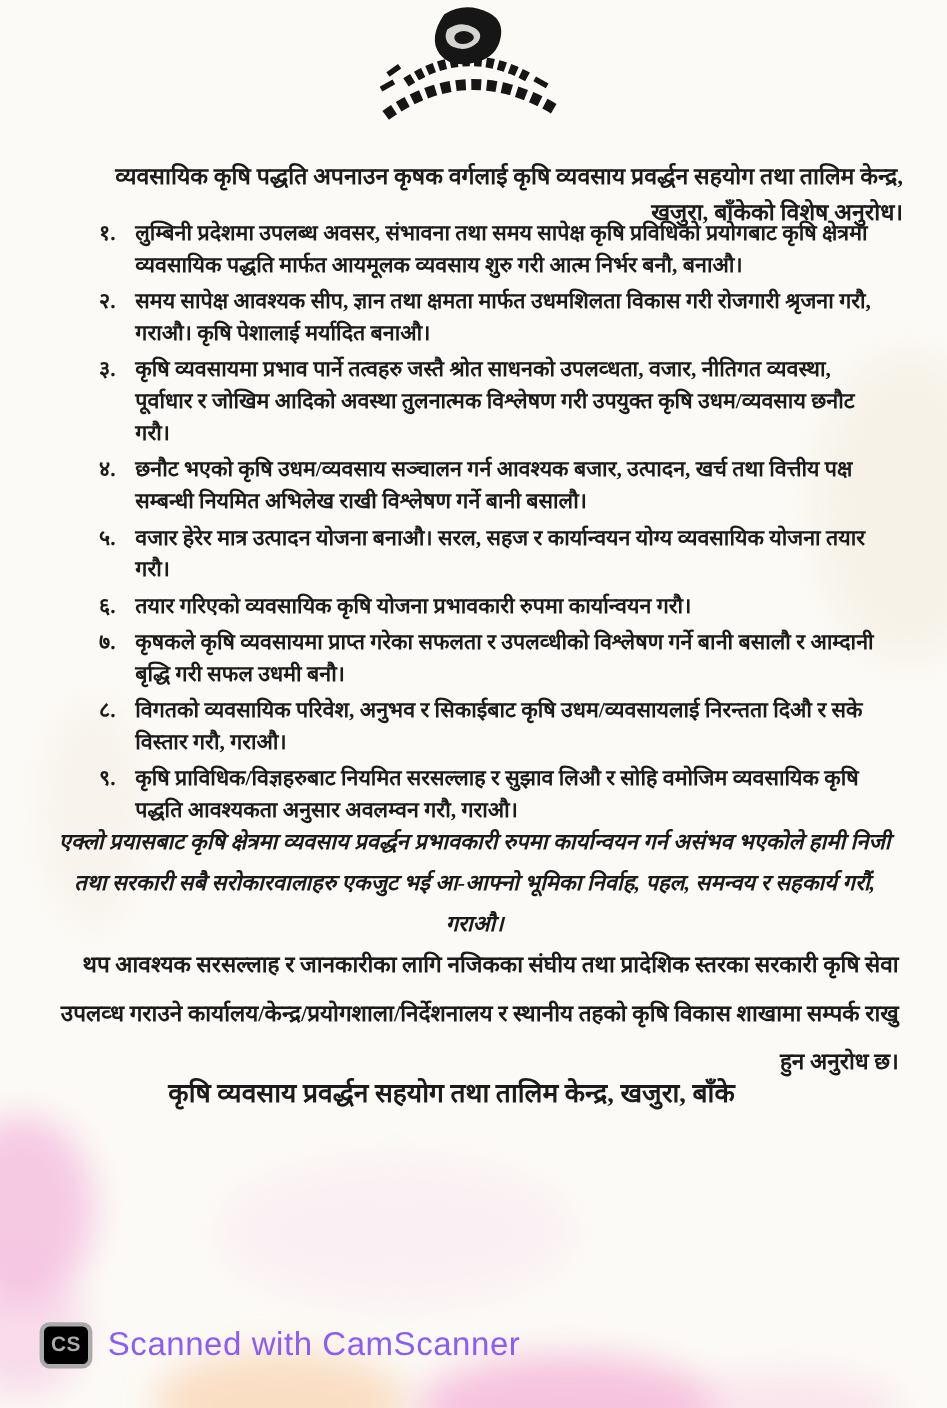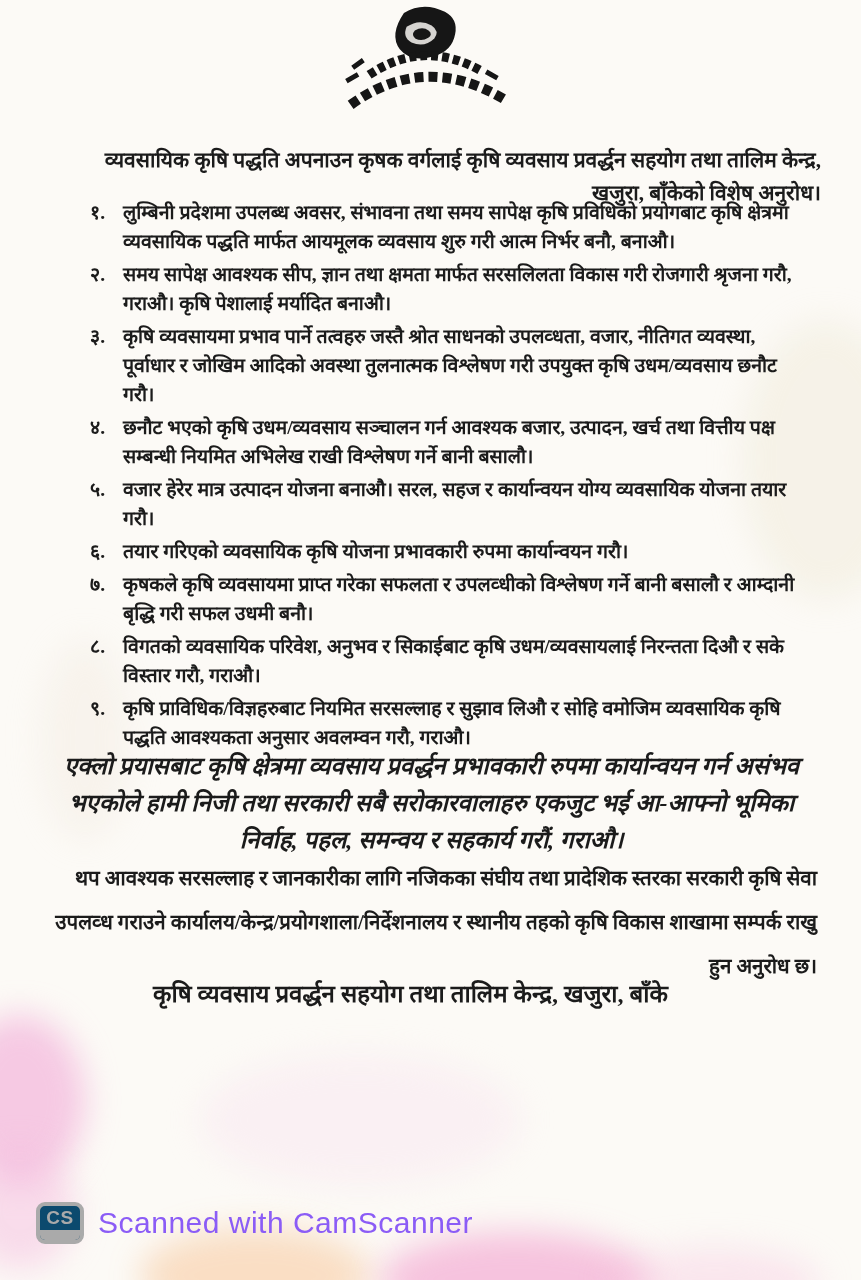--- a/index.html
+++ b/index.html
@@ -25,30 +25,30 @@
   
   .title{position:absolute;top:100px;left:40px;right:40px;text-align:right;
          font-size:21px;font-weight:bold;line-height:33px;z-index:1;margin-top:44px;}
   
   .points{position:absolute;top:198px;left:90px;right:60px;margin:0;padding:0;list-style:none;}
   .points li{display:flex;gap:7px;font-size:19.5px;font-weight:bold;line-height:29px;margin-bottom:4px;}
   .points .num{flex:0 0 26px;text-align:left;}
   .points .txt{flex:1;}
   
   .call{position:absolute;top:748px;left:48px;right:46px;margin:0;text-align:center;
-        font-size:24px;font-weight:bold;font-style:italic;line-height:37px;}
+        font-size:20px;font-weight:bold;font-style:italic;line-height:37px;}
   .info{position:absolute;top:856px;left:40px;right:44px;margin:0;text-align:right;
         font-size:20.5px;font-weight:bold;line-height:44px;}
   .sig{position:absolute;top:976px;left:0;right:40px;margin:0;text-align:center;
        font-size:24px;font-weight:bold;}
   
   .footer{position:absolute;left:36px;top:1202px;display:flex;align-items:center;gap:14px;
           font-family:"Liberation Sans","DejaVu Sans",sans-serif;}
-  .badge{width:48px;height:42px;border:4px solid #aaaaaa;border-radius:9px;background:#0c4a6e;
-         display:flex;flex-direction:column;justify-content:space-between;overflow:hidden;box-sizing:border-box;}
+  .badge{width:48px;height:42px;border:4px solid #aaaaaa;border-radius:9px;background:#000000;
+         display:flex;justify-content:space-between;overflow:hidden;box-sizing:border-box;}
   .badge .cs{flex:1;display:flex;align-items:center;justify-content:center;
              font-weight:bold;font-size:19px;color:#aaaaaa;letter-spacing:0.5px;}
   .badge .bar{height:10px;background:#aaaaaa;}
   .ftext{font-size:30px;color:#8b5cf6;letter-spacing:0.5px;}
 </style>
 </head>
 <body>
 
 <div class="page">
 
@@ -79,21 +79,21 @@
     <div>खजुरा, बाँकेको विशेष अनुरोध।</div>
   </div>
 
   <ol class="points">
     <li>
       <span class="num">१.</span>
       <span class="txt">लुम्बिनी प्रदेशमा उपलब्ध अवसर, संभावना तथा समय सापेक्ष कृषि प्रविधिको प्रयोगबाट कृषि क्षेत्रमा व्यवसायिक पद्धति मार्फत आयमूलक व्यवसाय शुरु गरी आत्म निर्भर बनौ, बनाऔ।</span>
     </li>
     <li>
       <span class="num">२.</span>
-      <span class="txt">समय सापेक्ष आवश्यक सीप, ज्ञान तथा क्षमता मार्फत सरसलिलता विकास गरी रोजगारी श्रृजना गरौ, गराऔ। कृषि पेशालाई मर्यादित बनाऔ।</span>
+      <span class="txt">समय सापेक्ष आवश्यक सीप, ज्ञान तथा क्षमता मार्फत उधमशिलता विकास गरी रोजगारी श्रृजना गरौ, गराऔ। कृषि पेशालाई मर्यादित बनाऔ।</span>
     </li>
     <li>
       <span class="num">३.</span>
       <span class="txt">कृषि व्यवसायमा प्रभाव पार्ने तत्वहरु जस्तै श्रोत साधनको उपलव्धता, वजार, नीतिगत व्यवस्था, पूर्वाधार र जोखिम आदिको अवस्था तुलनात्मक विश्लेषण गरी उपयुक्त कृषि उधम/व्यवसाय छनौट गरौ।</span>
     </li>
     <li>
       <span class="num">४.</span>
       <span class="txt">छनौट भएको कृषि उधम/व्यवसाय सञ्चालन गर्न आवश्यक बजार, उत्पादन, खर्च तथा वित्तीय पक्ष सम्बन्धी नियमित अभिलेख राखी विश्लेषण गर्ने बानी बसालौ।</span>
     </li>
     <li>

